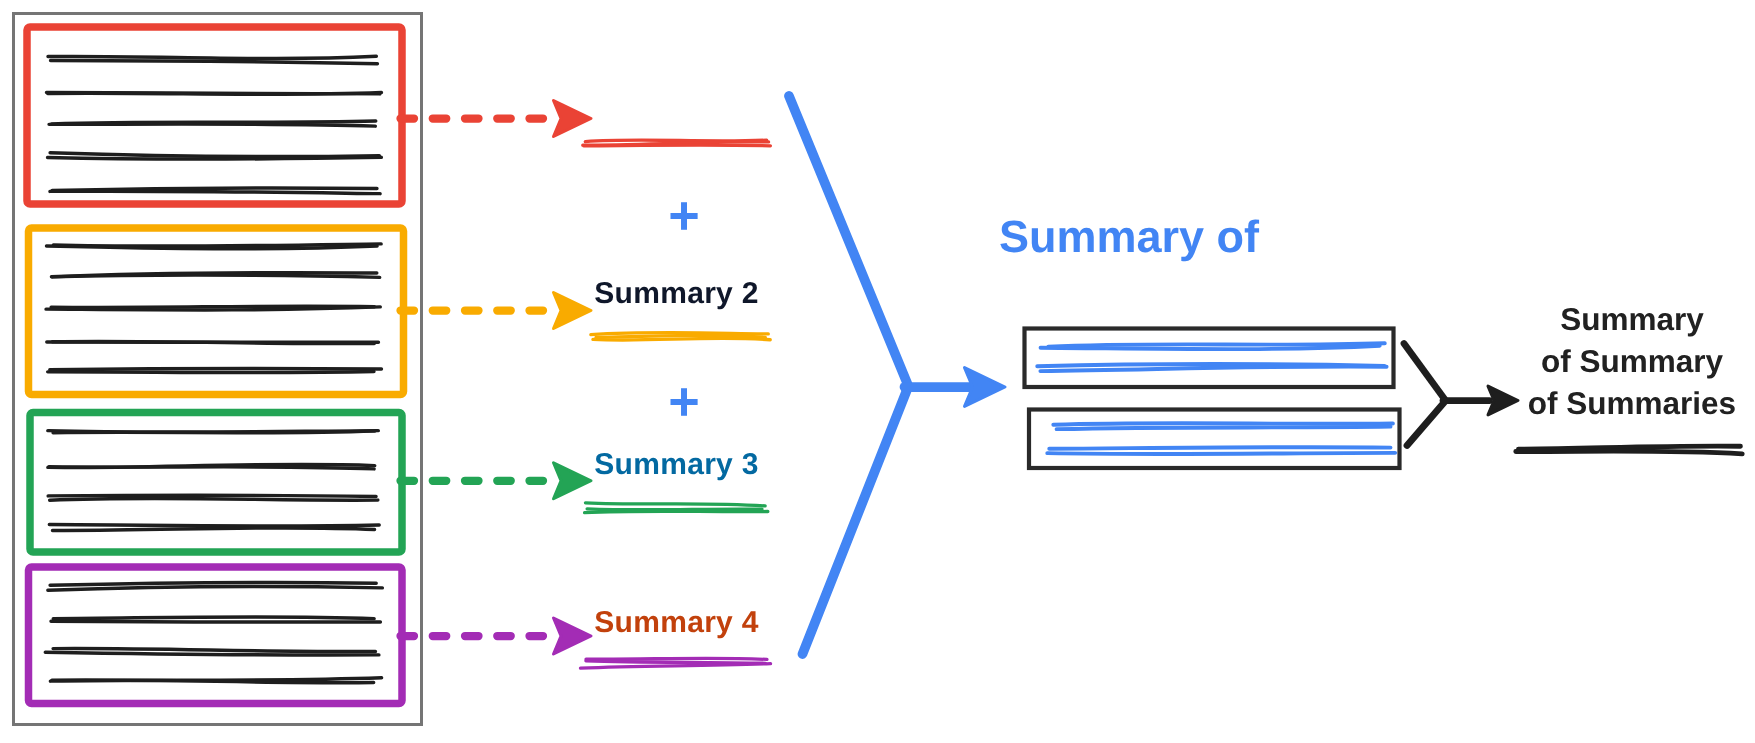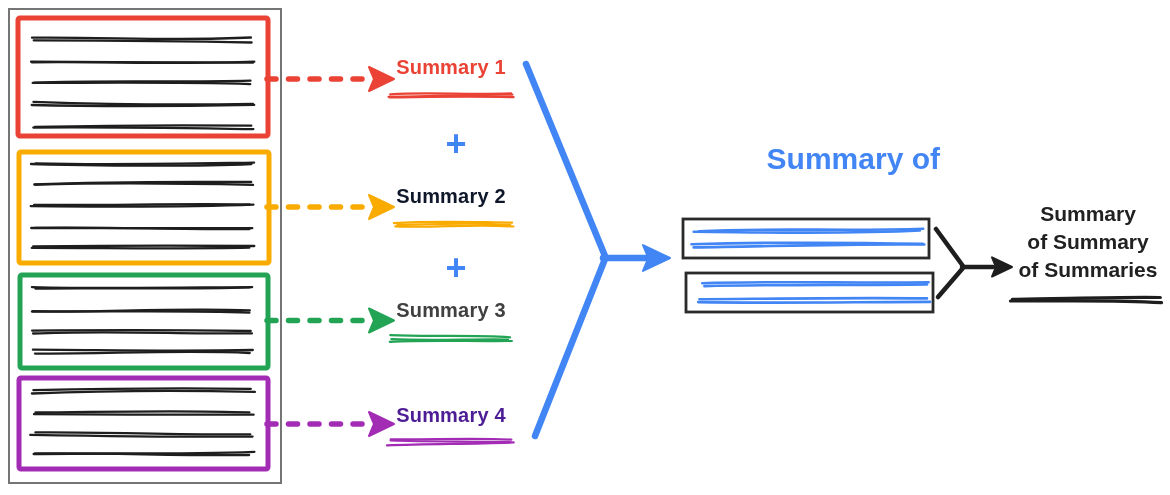--- a/index.html
+++ b/index.html
@@ -30,21 +30,21 @@
     text-align:center;
     font-size:36px;
     font-weight:700;
     line-height:40px;
   }
   .plus-1{top:124px;}
   .plus-2{top:248px;}
   .sos-title{
     position:absolute;
     left:666px;top:140px;width:274px;
-    text-align:right;
+    text-align:left;
     font-size:30px;
     font-weight:700;
     line-height:38px;
   }
   .final-title{
     position:absolute;
     left:1000px;top:200px;width:176px;
     text-align:center;
     font-size:21px;
     font-weight:600;
@@ -187,24 +187,23 @@
       <path d="M 936 229 L 963 266" fill="none" stroke="#1E1E1E" stroke-width="4.5" stroke-linecap="round"></path>
       <path d="M 938 297 L 963 268" fill="none" stroke="#1E1E1E" stroke-width="4.5" stroke-linecap="round"></path>
       <line x1="962" y1="267" x2="993" y2="267" stroke="#1E1E1E" stroke-width="4.5" stroke-linecap="round"></line>
       <path d="M 1012 267 L 992 257.4 L 996 267 L 992 276.6 Z" fill="#1E1E1E" stroke="#1E1E1E" stroke-width="2" stroke-linejoin="round"></path>
       <g>
         <path d="M 1012.3 299.4 C 1061.5 299.0, 1110.0 296.9, 1160.3 297.5" fill="none" stroke="#1E1E1E" stroke-width="3.2" stroke-linecap="round"></path>
         <path d="M 1161.5 302.6 C 1111.5 299.6, 1063.0 301.1, 1010.5 301.0" fill="none" stroke="#1E1E1E" stroke-width="3.2" stroke-linecap="round"></path>
       </g>
     </svg>
 
-  <div class="lbl lbl-s1" style="color: rgb(234, 67, 53);">Summary 1</div>
   <div class="lbl lbl-s2" style="color: #0f172a;">Summary 2</div>
-  <div class="lbl lbl-s3" style="color: #404040;">Summary 3</div>
-  <div class="lbl lbl-s4" style="color: #4c1d95;">Summary 4</div>
+  <div class="lbl lbl-s3" style="color: #0369a1;">Summary 3</div>
+  <div class="lbl lbl-s4" style="color: #c2410c;">Summary 4</div>
 
   <div class="plus plus-1" style="color: rgb(66, 133, 244);">+</div>
   <div class="plus plus-2" style="color: rgb(66, 133, 244);">+</div>
 
   <div class="sos-title" style="color: rgb(66, 133, 244);">
     <div>Summary of</div>
   </div>
 
   <div class="final-title" style="color: rgb(33, 33, 33);">
     <div>Summary</div>

